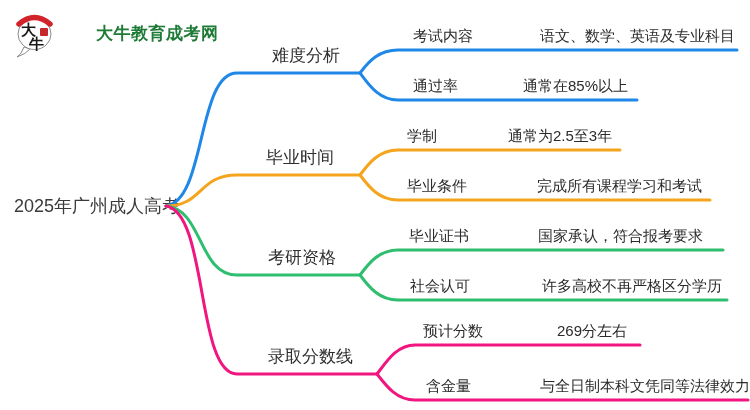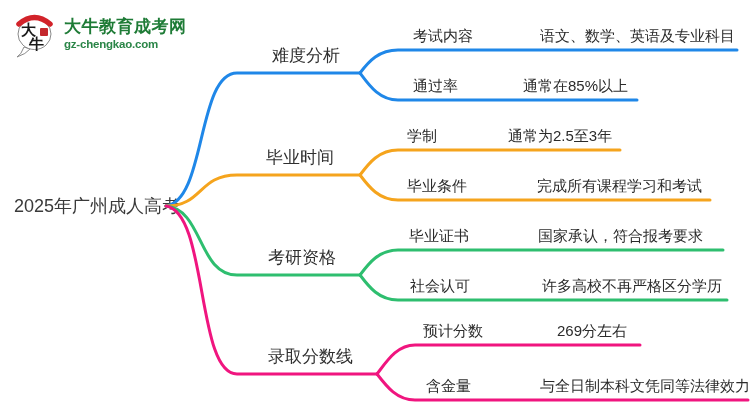--- a/index.html
+++ b/index.html
@@ -6,21 +6,21 @@
   .stage{
     position:relative;width:750px;height:410px;background:#ffffff;overflow:hidden;
     font-family:"Liberation Sans","DejaVu Sans",sans-serif;
   }
   .mindmap-svg{position:absolute;left:0;top:0;}
   .ln{fill:none;stroke-width:3;stroke-linecap:round;stroke-linejoin:round;}
   .root-label{font-size:18px;fill:#3a3a3a;}
   .node-label{font-size:17px;fill:#2f2f2f;}
   .row-label{font-size:15px;fill:#2b2b2b;}
   .logo{position:absolute;left:12px;top:9px;display:flex;align-items:center;gap:6px;}
-  .logo-texts{display:flex;flex-direction:column;justify-content:center;}
+  .logo-texts{display:flex;justify-content:center;margin-left:32px;}
   .logo-title{font-size:17px;font-weight:bold;color:#1E7B36;letter-spacing:.5px;line-height:1.15;}
   .logo-domain{font-size:11.5px;font-weight:bold;color:#2A8547;letter-spacing:-.2px;line-height:1.1;margin-top:1px;}
   .bubble-char{font-weight:bold;font-size:15px;fill:#1a1a1a;}
 </style>
 </head>
 <body>
 
 <div class="stage">
 
   <svg class="mindmap-svg" width="750" height="410" viewBox="0 0 750 410">
@@ -76,17 +76,16 @@
     <svg width="46" height="50" viewBox="0 0 46 50">
       <path d="M 12,38 Q 9,46 5,48 Q 14,45 18,40 Z" fill="#ffffff" stroke="#8a8a8a" stroke-width="1"></path>
       <ellipse cx="22.5" cy="25" rx="16.5" ry="15.5" fill="#ffffff" stroke="#8a8a8a" stroke-width="1"></ellipse>
       <path d="M 7,15 Q 22.5,2 38,15" fill="none" stroke="#D2232A" stroke-width="5.5" stroke-linecap="round"></path>
       <text class="bubble-char" x="9" y="26">大</text>
       <text class="bubble-char" x="17" y="40">牛</text>
       <rect x="28" y="19" width="8" height="8" rx="1" fill="#C4282D"></rect>
     </svg>
     <div class="logo-texts">
       <div class="logo-title">大牛教育成考网</div>
-      <div class="logo-domain">gz-chengkao.com</div>
     </div>
   </div>
 
 </div>
 
 </body></html>

